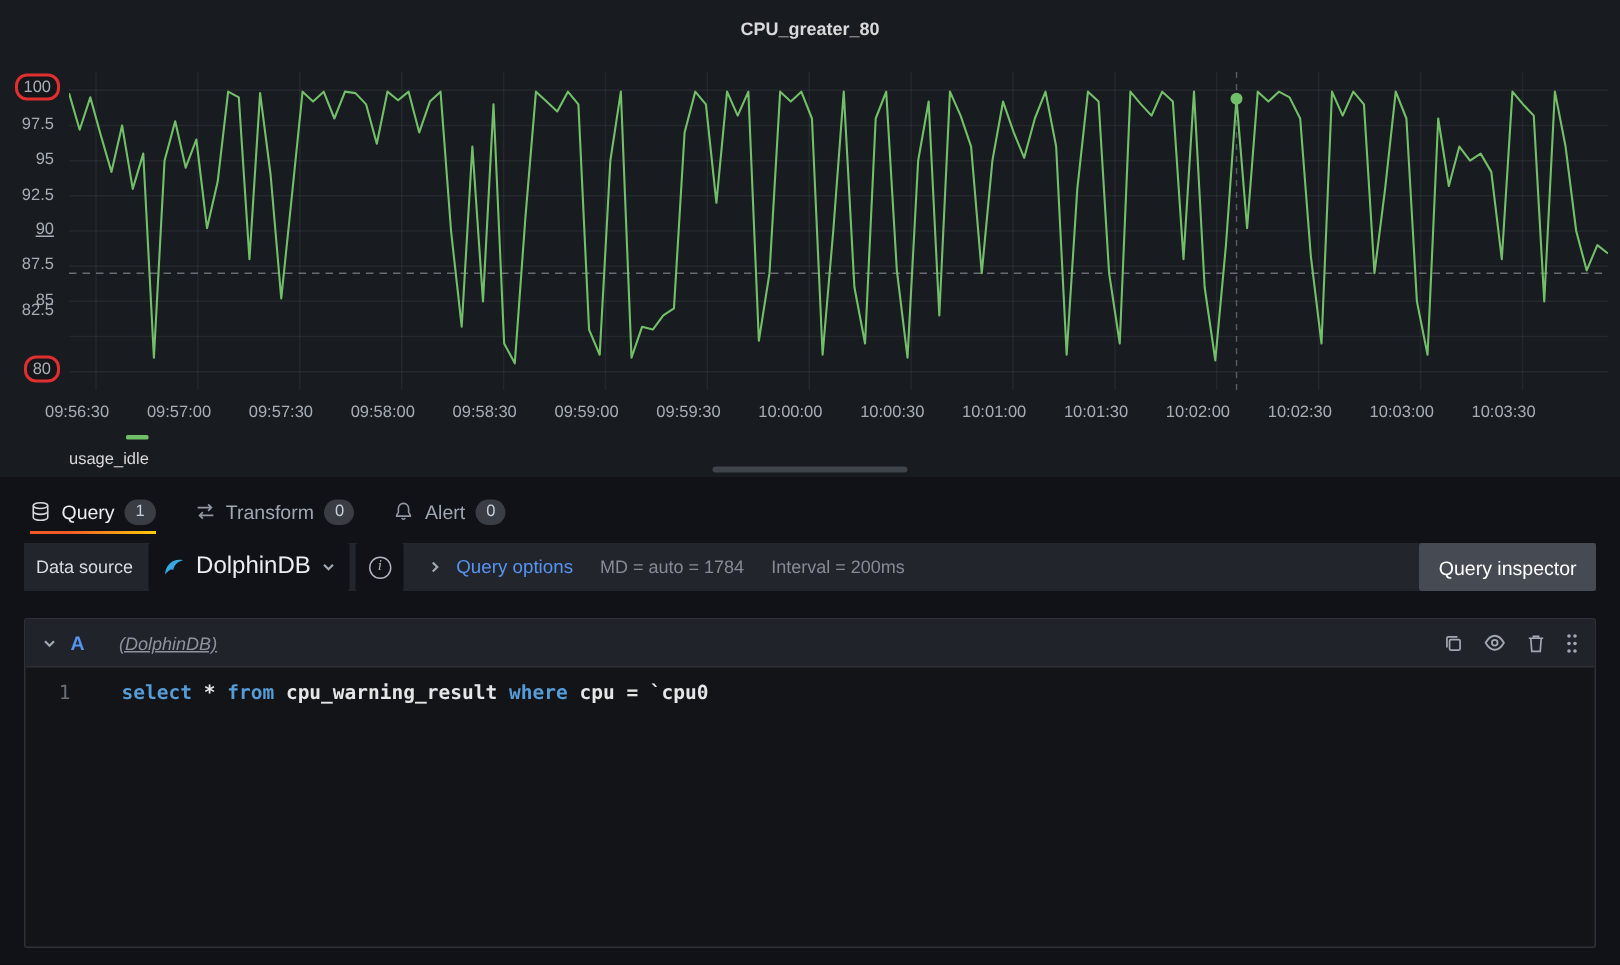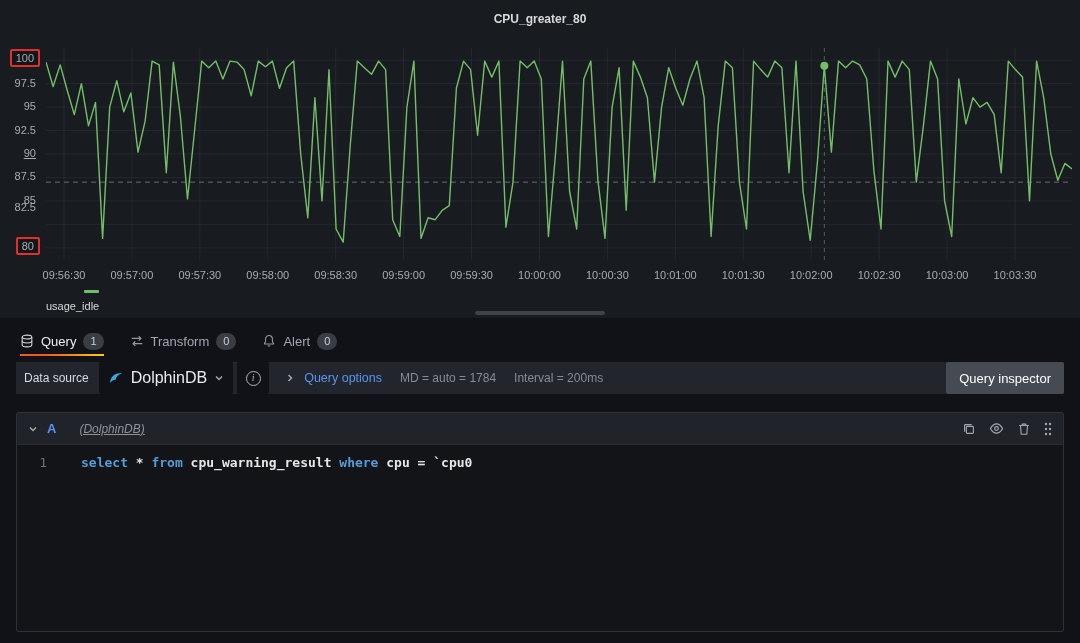--- a/index.html
+++ b/index.html
@@ -7,23 +7,23 @@
   .page {
     position:relative; width:1080px; height:643px; overflow:hidden;
     background:#111217; font-family:"Liberation Sans", sans-serif;
   }
   
   .panel { position:absolute; left:0; top:0; width:1080px; height:318px; background:#181b1f; }
   .panel-title { text-align:center; padding-top:12px; font-size:12px; font-weight:700; color:#d8d9da; }
   #plot { position:absolute; left:46px; top:48px; width:1026px; height:212px; }
   #y-labels { position:absolute; left:0; top:48px; width:42px; height:212px; }
   .y-tick { position:absolute; right:6px; font-size:11px; line-height:14px; color:#a7adb5; }
-  .y-tick.hl { border:2px solid #e02f2f; border-radius:2px; padding:0 4px; margin-top:-3px; right:2px; background:rgba(0,0,0,0.15); }
+  .y-tick.hl { border:2px solid #e02f2f; border-radius:8px; padding:0 4px; margin-top:-3px; right:2px; background:rgba(0,0,0,0.15); }
   #x-labels { position:absolute; left:46px; top:269px; width:1026px; height:14px; }
-  .x-tick { position:absolute; width:68px; text-align:center; font-size:11px; color:#a7adb5; }
+  .x-tick { position:absolute; width:68px; text-align:left; font-size:11px; color:#a7adb5; }
   .legend { position:absolute; left:46px; top:290px; display:flex; align-items:flex-end; gap:7px; font-size:11px; color:#d8d9da;flex-direction:column; }
   .legend-line { width:15px; height:3px; border-radius:1px; background:#73BF69; }
   .resize-handle { position:absolute; left:50%; top:311px; transform:translateX(-50%); width:130px; height:4px; border-radius:2px; background:#3f434a; }
   
   .tabs { position:absolute; left:0; top:326px; width:1080px; height:30px; display:flex; align-items:center; gap:26px; padding-left:20px; }
   .tab { position:relative; display:flex; align-items:center; gap:7px; height:30px; font-size:13px; color:#9fa7b3; cursor:pointer; }
   .tab svg { opacity:.9; }
   .tab.active { color:#e9edf2; }
   .tab.active::after { content:''; position:absolute; left:0; right:0; bottom:0; height:2px;
     background-image:linear-gradient(90deg,#f05a28 30%,#fbca0a 99%); }

